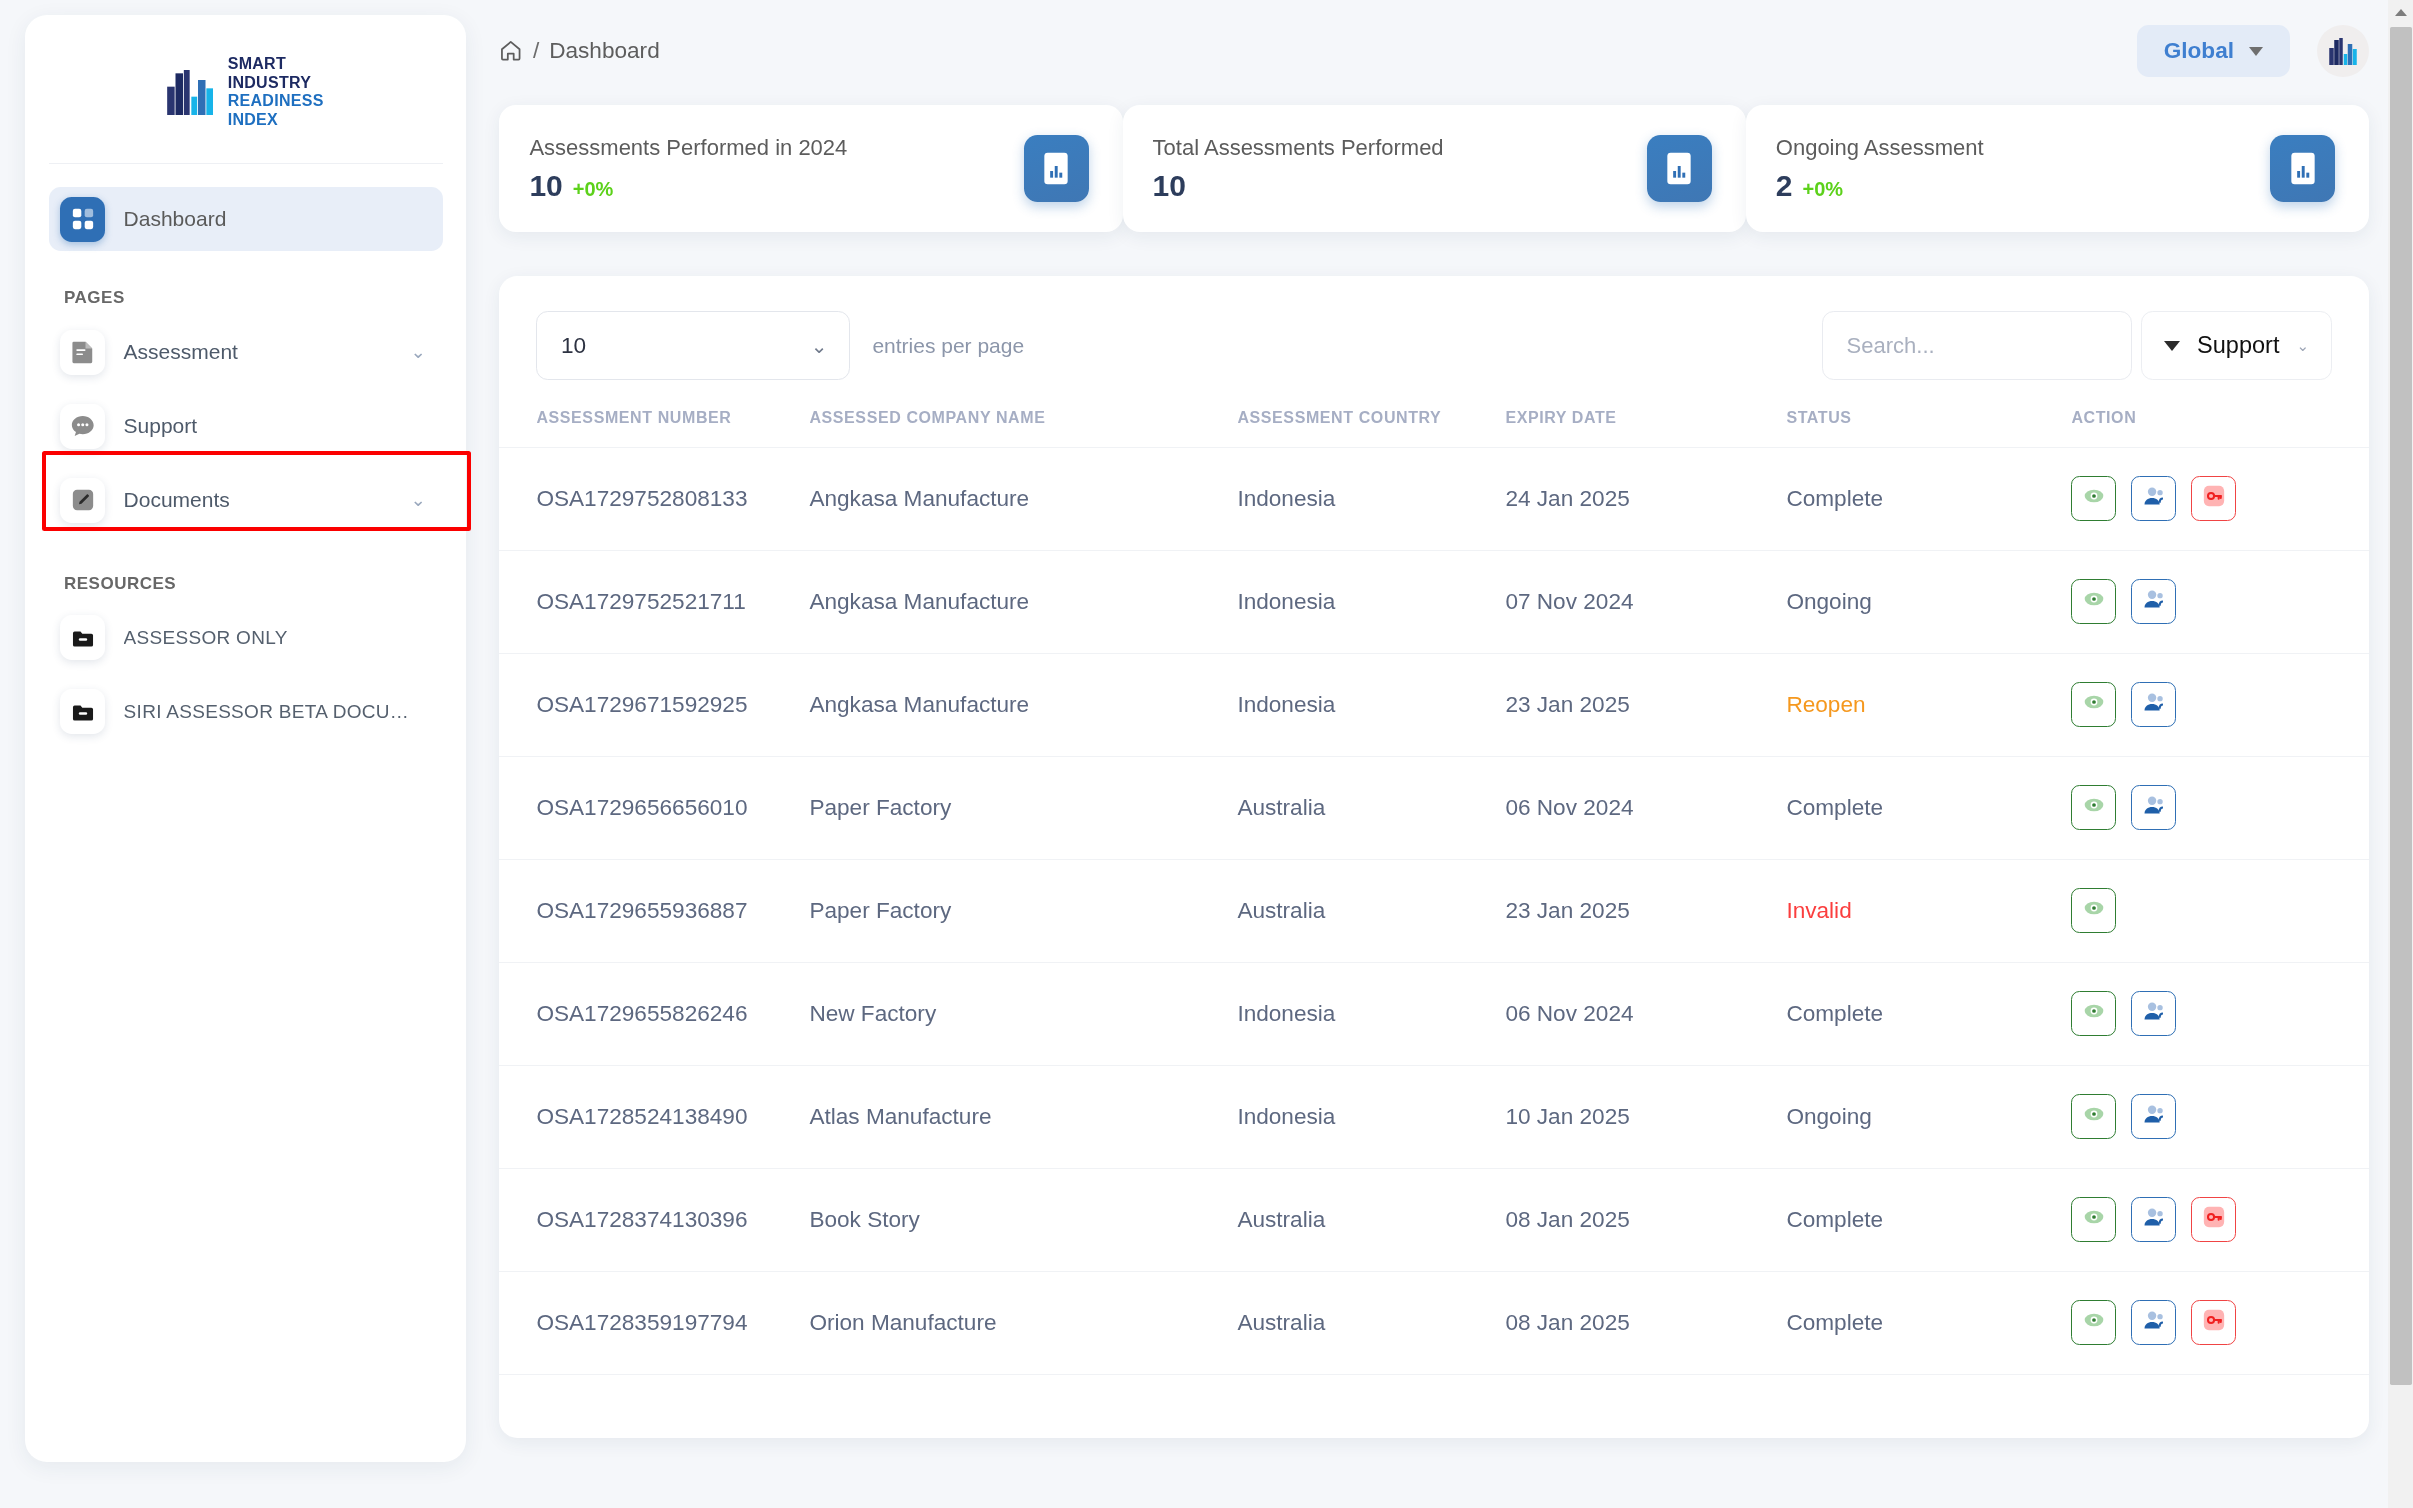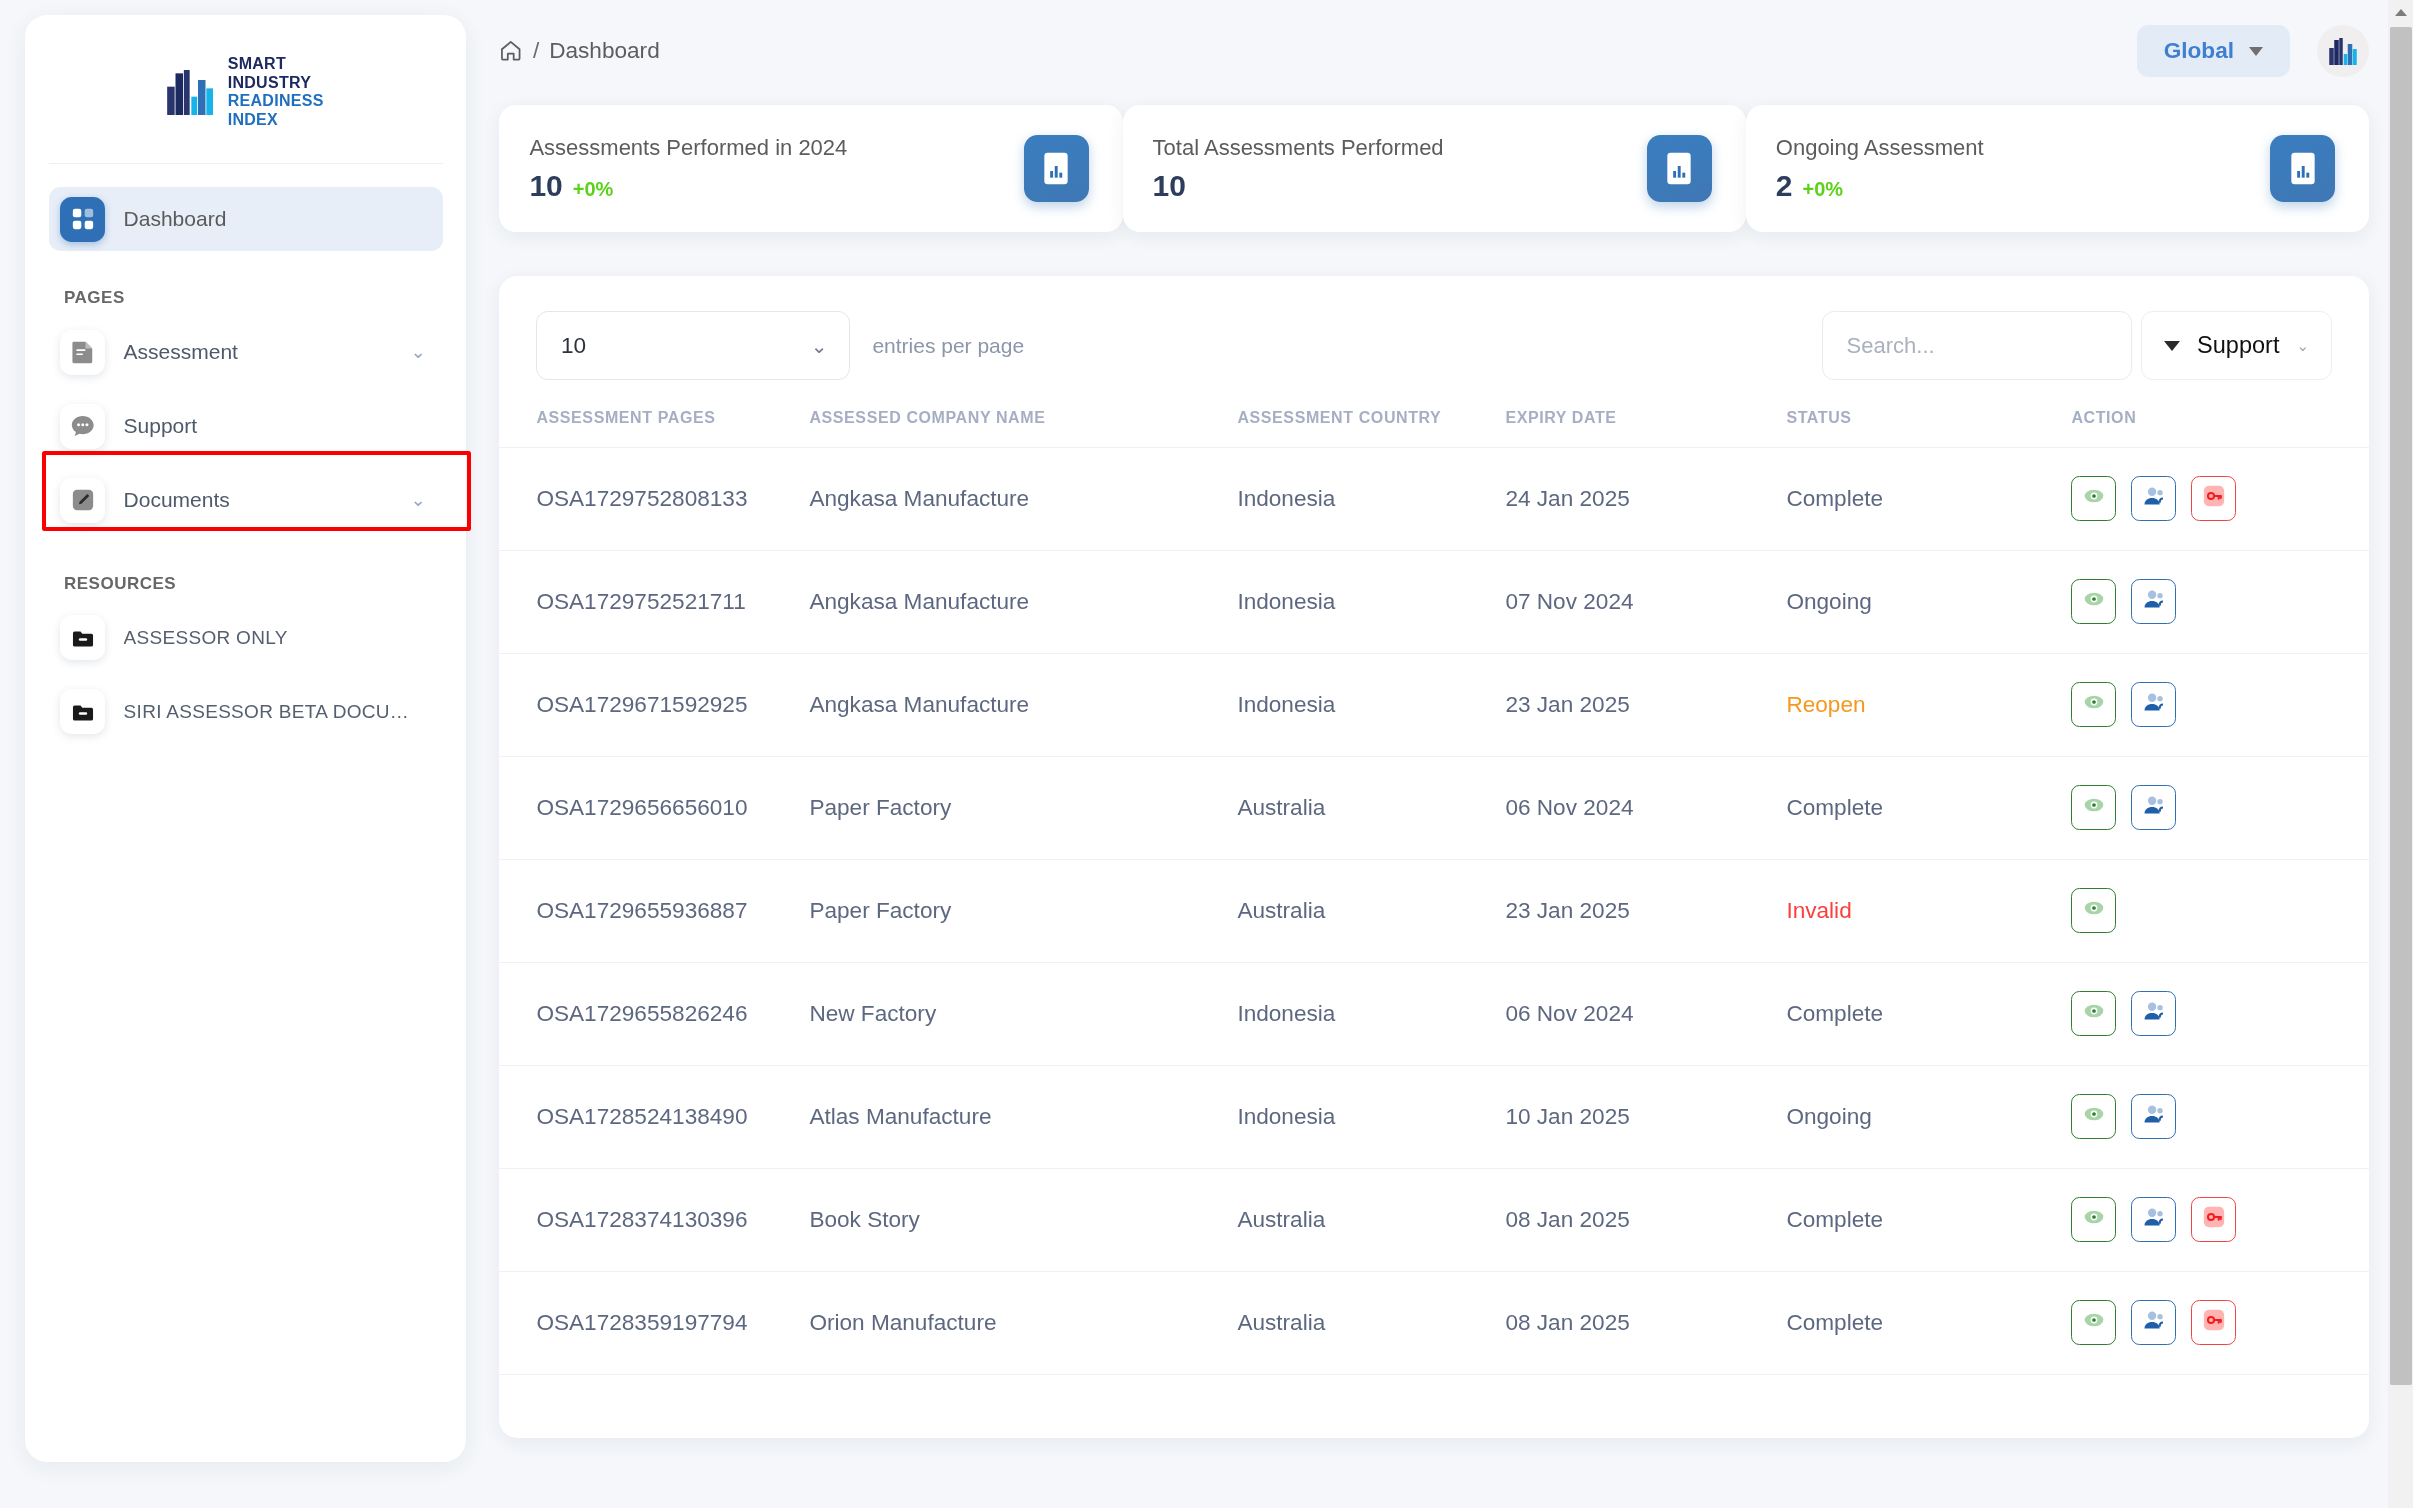--- a/index.html
+++ b/index.html
@@ -393,21 +393,21 @@
             <span class="filter-caret"></span>
             <span class="f-label">Support</span>
             <span class="filter-chev">⌄</span>
           </div>
         </div>
       </div>
 
       <table>
         <thead>
           <tr>
-            <th class="c-num">ASSESSMENT PAGES</th>
+            <th class="c-num">ASSESSMENT NUMBER</th>
             <th class="c-co">ASSESSED COMPANY NAME</th>
             <th class="c-country">ASSESSMENT COUNTRY</th>
             <th class="c-exp">EXPIRY DATE</th>
             <th class="c-status">STATUS</th>
             <th>ACTION</th>
           </tr>
         </thead>
         <tbody id="tbody">
             <tr>
               <td class="c-num">OSA1729752808133</td>

